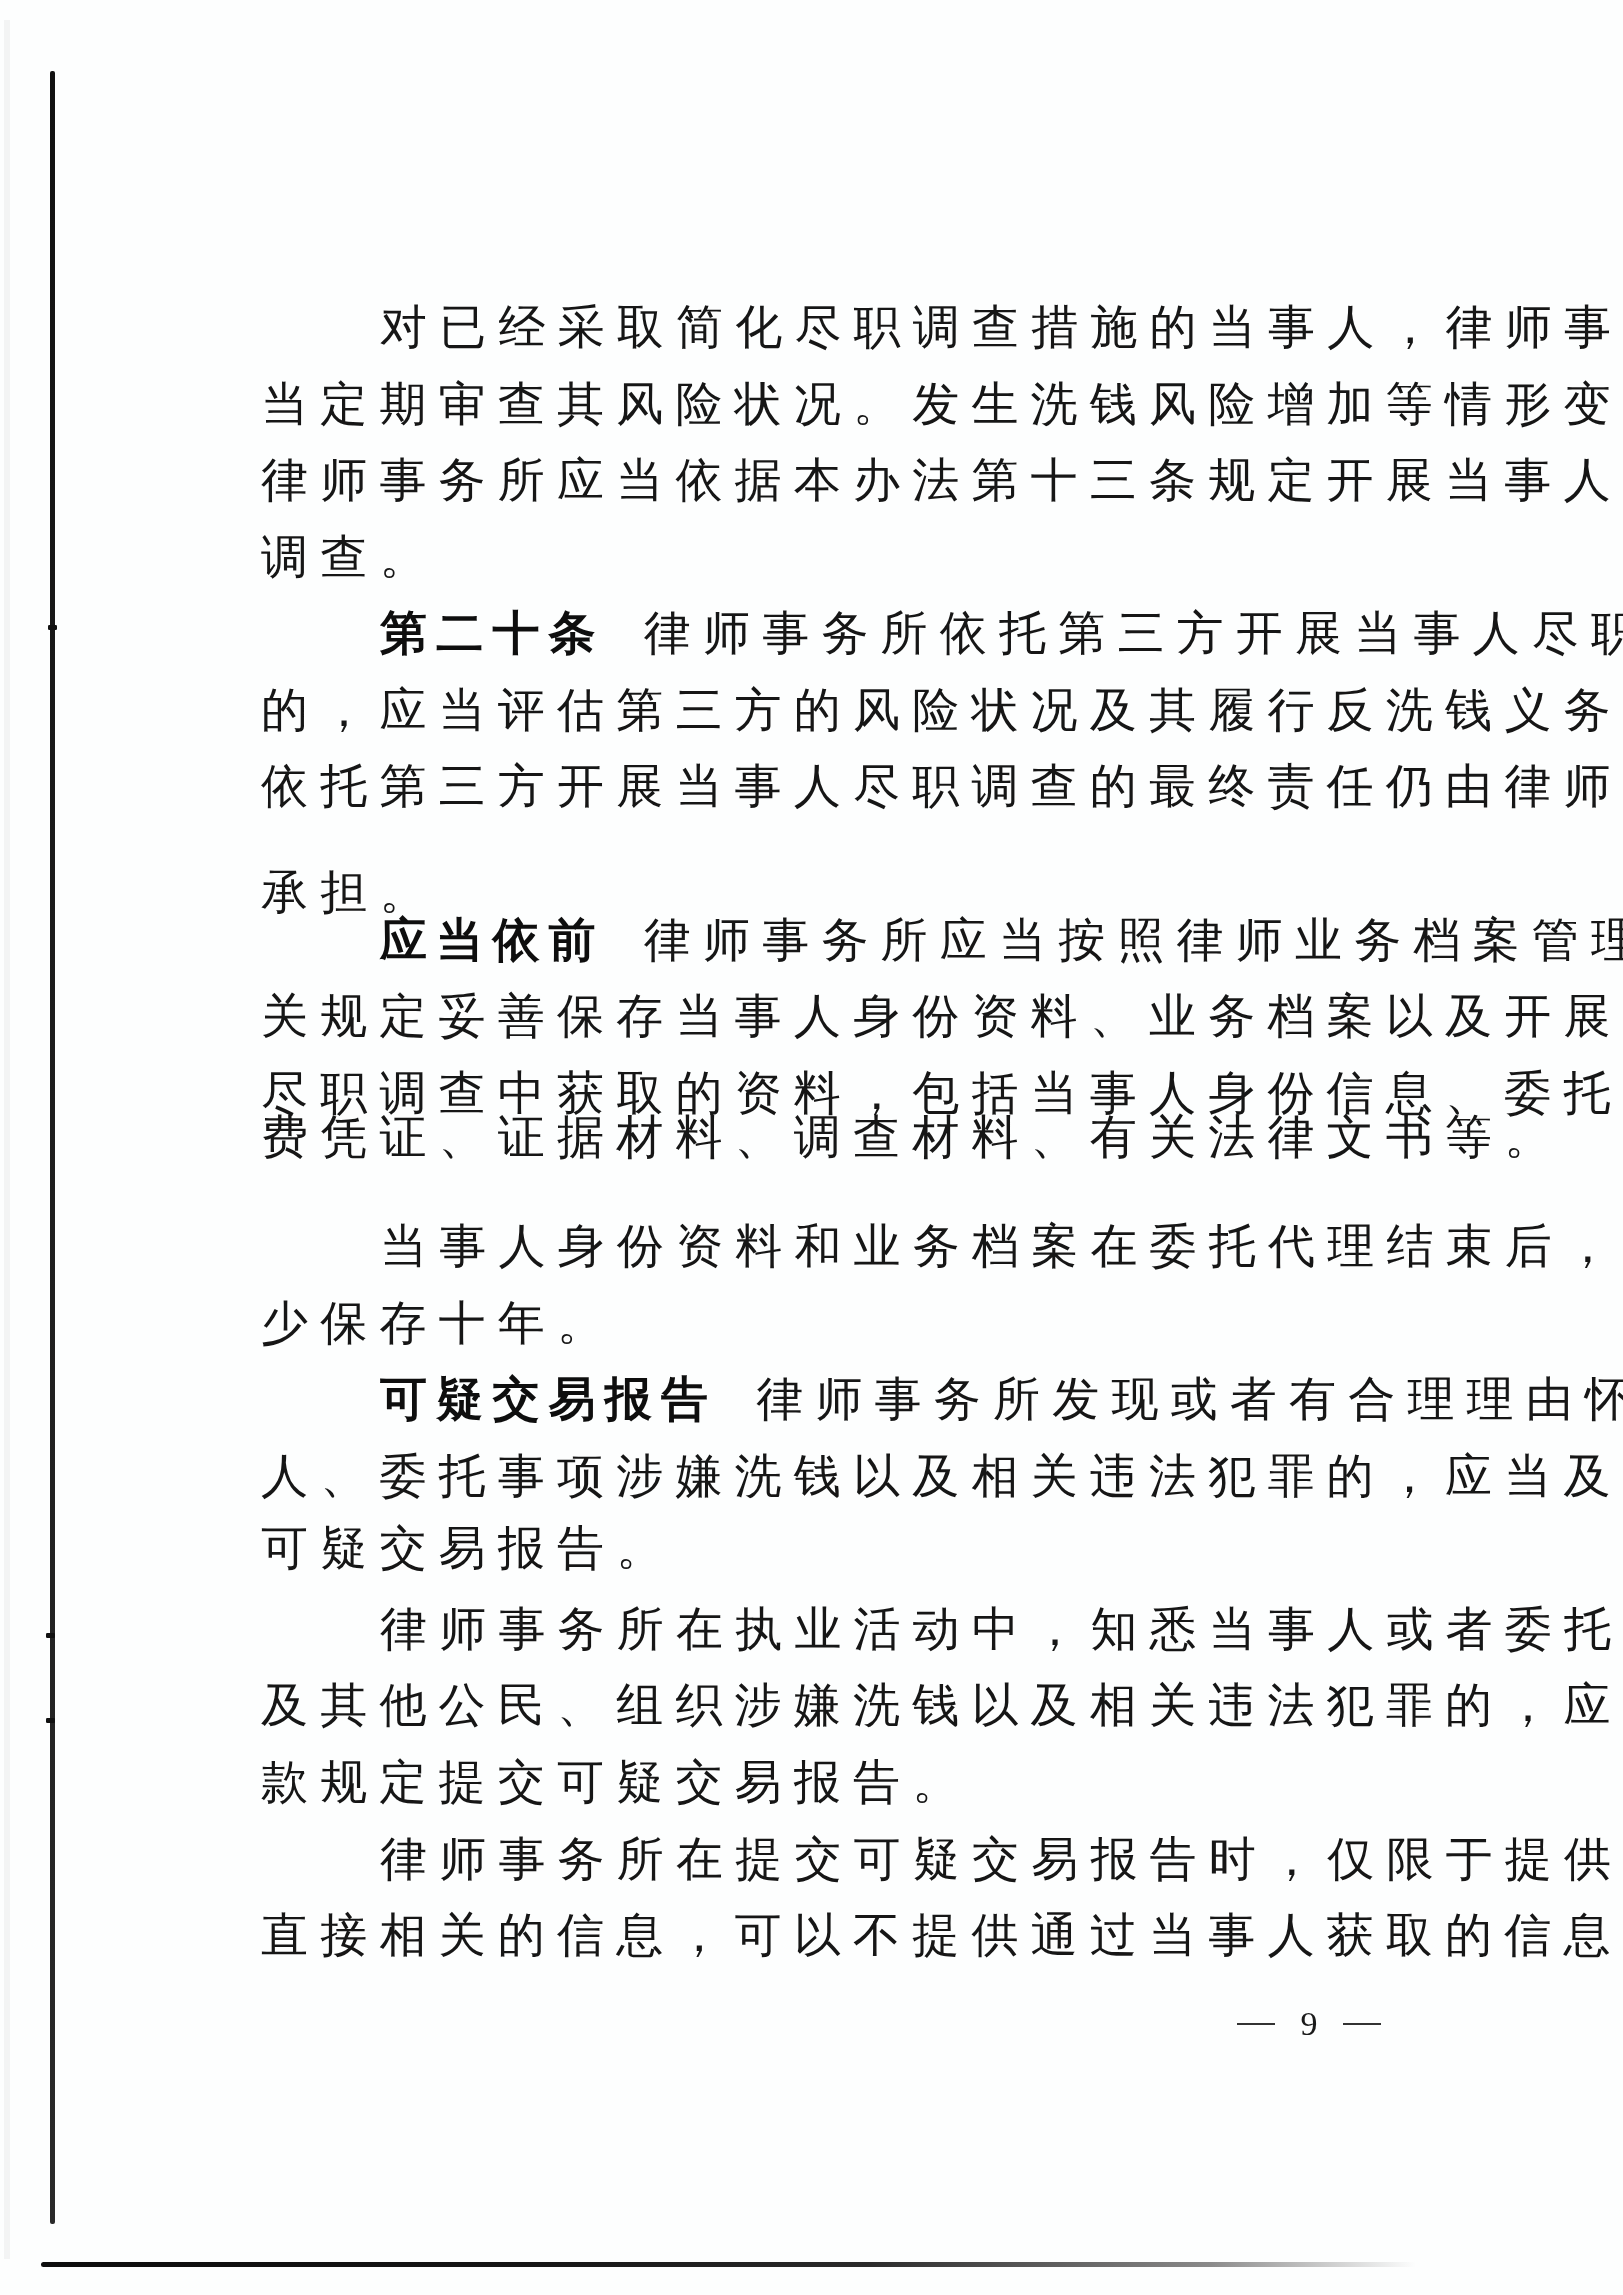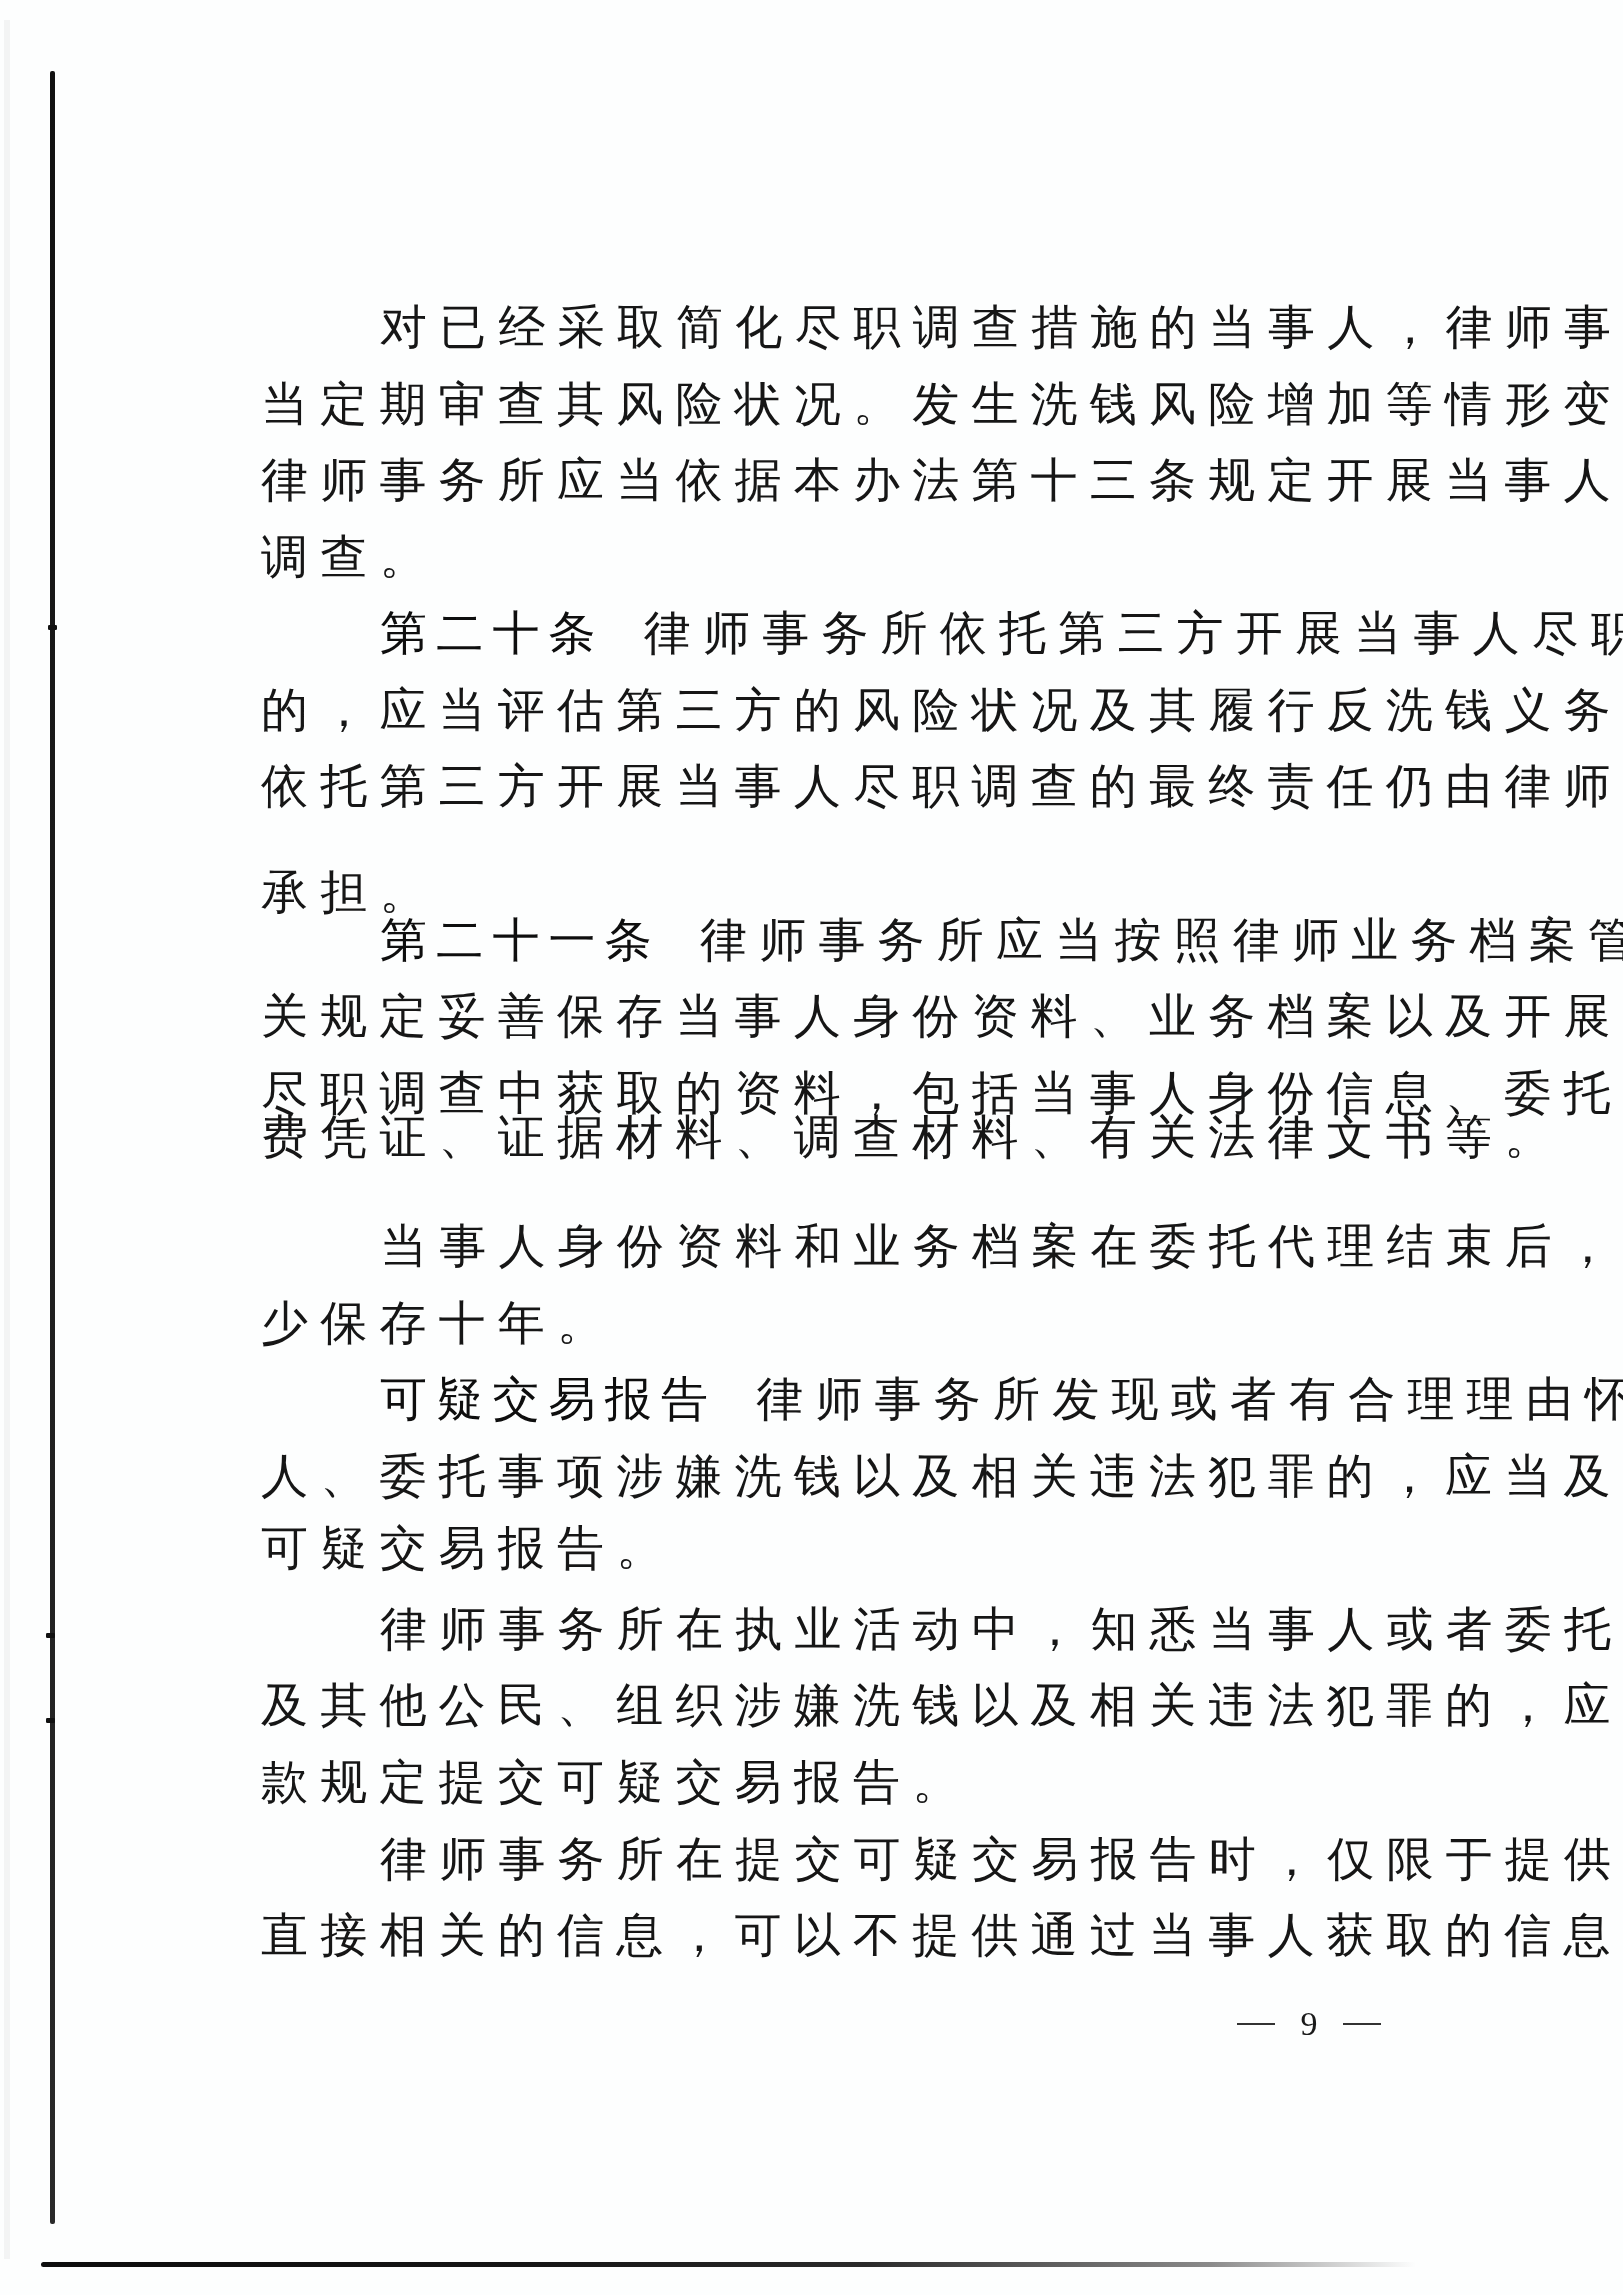--- a/index.html
+++ b/index.html
@@ -66,21 +66,21 @@
     left: 0;
     height: 77px;
     line-height: 77px;
     font-size: 47px;
     letter-spacing: 12.2px;
     white-space: nowrap;
     color: #161616;
   }
   .line.indent { left: 119px; }
   .article-no {
-    font-weight: normal;
+    font-weight: bold;
     letter-spacing: 9.2px;
     color: #0e0e0e;
   }
   .article-gap {
     display: inline-block;
     width: 39px;
   }
   .page-number {
     position: absolute;
     left: 1237px;
@@ -116,21 +116,21 @@
     <div class="line indent" style="top:0px">对已经采取简化尽职调查措施的当事人，律师事务所应</div>
     <div class="line" style="top:77px">当定期审查其风险状况。发生洗钱风险增加等情形变化的，</div>
     <div class="line" style="top:153px">律师事务所应当依据本办法第十三条规定开展当事人尽职</div>
     <div class="line" style="top:230px">调查。</div>
 
     <div class="line indent" style="top:306px"><span class="article-no">第二十条</span><span class="article-gap"></span><span>律师事务所依托第三方开展当事人尽职调查</span></div>
     <div class="line" style="top:383px">的，应当评估第三方的风险状况及其履行反洗钱义务的能力。</div>
     <div class="line" style="top:459px">依托第三方开展当事人尽职调查的最终责任仍由律师事务所</div>
     <div class="line" style="top:565px">承担。</div>
 
-    <div class="line indent" style="top:613px"><span class="article-no">第二十一条</span><span class="article-gap"></span><span>律师事务所应当按照律师业务档案管理有</span></div>
+    <div class="line indent" style="top:613px"><span class="article-no">应当依前</span><span class="article-gap"></span><span>律师事务所应当按照律师业务档案管理有</span></div>
     <div class="line" style="top:689px">关规定妥善保存当事人身份资料、业务档案以及开展当事人</div>
     <div class="line" style="top:766px">尽职调查中获取的资料，包括当事人身份信息、委托书、收</div>
     <div class="line" style="top:810px">费凭证、证据材料、调查材料、有关法律文书等。</div>
 
     <div class="line indent" style="top:919px">当事人身份资料和业务档案在委托代理结束后，应当至</div>
     <div class="line" style="top:996px">少保存十年。</div>
 
     <div class="line indent" style="top:1072px"><span class="article-no">可疑交易报告</span><span class="article-gap"></span><span>律师事务所发现或者有合理理由怀疑当事</span></div>
     <div class="line" style="top:1149px">人、委托事项涉嫌洗钱以及相关违法犯罪的，应当及时提交</div>
     <div class="line" style="top:1221px">可疑交易报告。</div>

